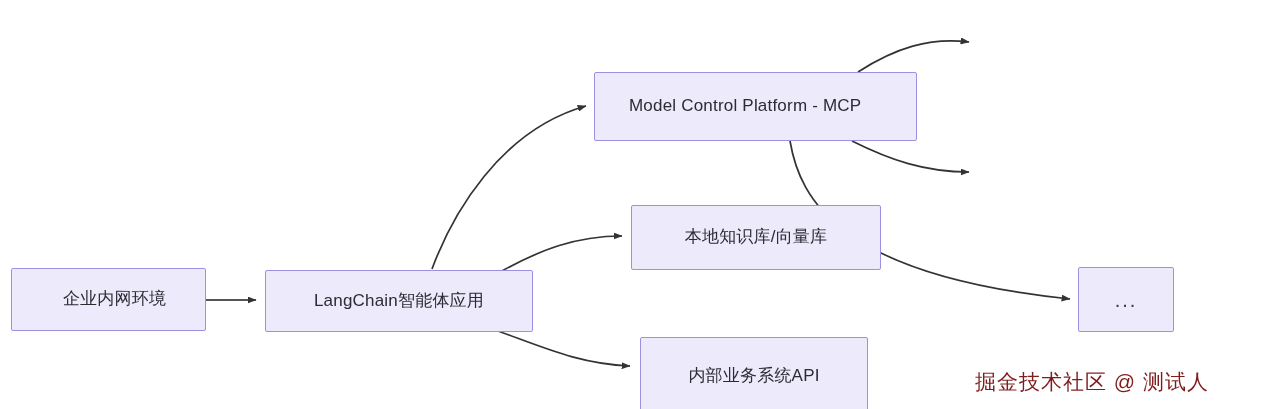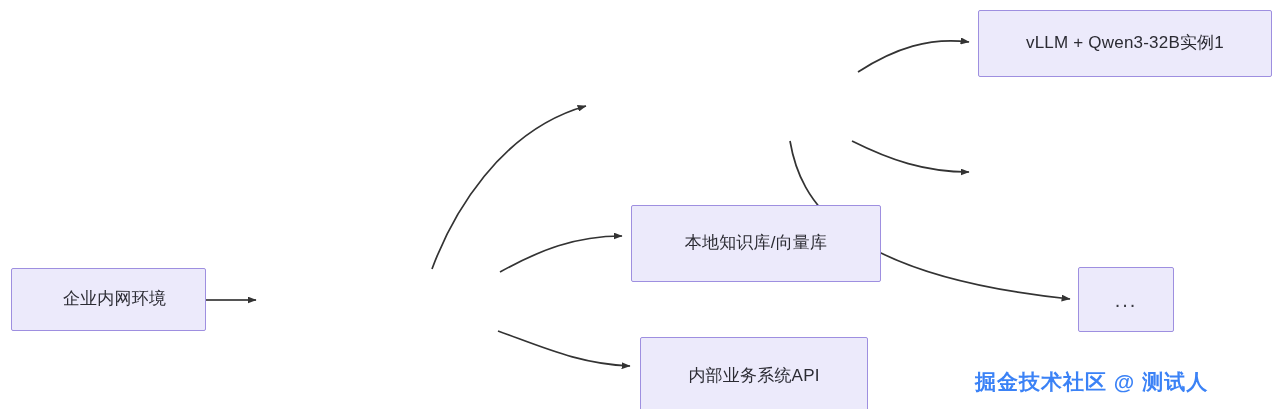--- a/index.html
+++ b/index.html
@@ -56,25 +56,24 @@
     padding-left: 34px;
   }
   .node.clipped .node-label {
     overflow: hidden;
     text-overflow: clip;
   }
   #watermark {
     position: absolute;
     z-index: 3;
     font-size: 21px;
-    color: #3b82f6;
+    color: #7f1d1d;
     letter-spacing: 1px;
     white-space: nowrap;
     user-select: none;
-    font-weight: bold;
   }
 </style>
 </head>
 <body>
 
 <div id="canvas">
 
   <svg id="edge-layer" viewBox="0 0 1280 409" xmlns="http://www.w3.org/2000/svg">
     <defs>
       <marker id="arrowhead" markerWidth="9" markerHeight="7" refX="8.4" refY="3.5" orient="auto" markerUnits="userSpaceOnUse">
@@ -94,28 +93,31 @@
 
     <path d="M 852 141 C 890 160, 925 172, 969 172" fill="none" stroke="#333333" stroke-width="1.7" marker-end="url(#arrowhead)"></path>
 
     <path d="M 790 141 C 800 200, 840 275, 1070 299" fill="none" stroke="#333333" stroke-width="1.7" marker-end="url(#arrowhead)"></path>
   </svg>
 
   <div class="node" style="left:11px; top:268px; width:195px; height:63px;padding-left:12px;">
     <span class="node-label">企业内网环境</span>
   </div>
 
+  <div class="node" style="left:265px; top:270px; width:268px; height:62px;">
+    <span class="node-label">LangChain智能体应用</span>
+  </div>
 
-
-  <div class="node" style="left:978px; top:10px; width:294px; height:67px;">
-    <span class="node-label">vLLM + Qwen3-32B实例1</span>
+  <div class="node clipped" style="left:594px; top:72px; width:323px; height:69px;">
+    <span class="node-label">Model Control Platform - MCP</span>
   </div>
 
 
-  <div class="node" style="left:631px; top:205px; width:250px; height:77px;">
+
+  <div class="node" style="left:631px; top:205px; width:250px; height:65px;">
     <span class="node-label">本地知识库/向量库</span>
   </div>
 
   <div class="node" style="left:640px; top:337px; width:228px; height:78px;">
     <span class="node-label">内部业务系统API</span>
   </div>
 
   <div class="node" style="left:1078px; top:267px; width:96px; height:65px;">
     <span class="node-label ellipsis-label">...</span>
   </div>

